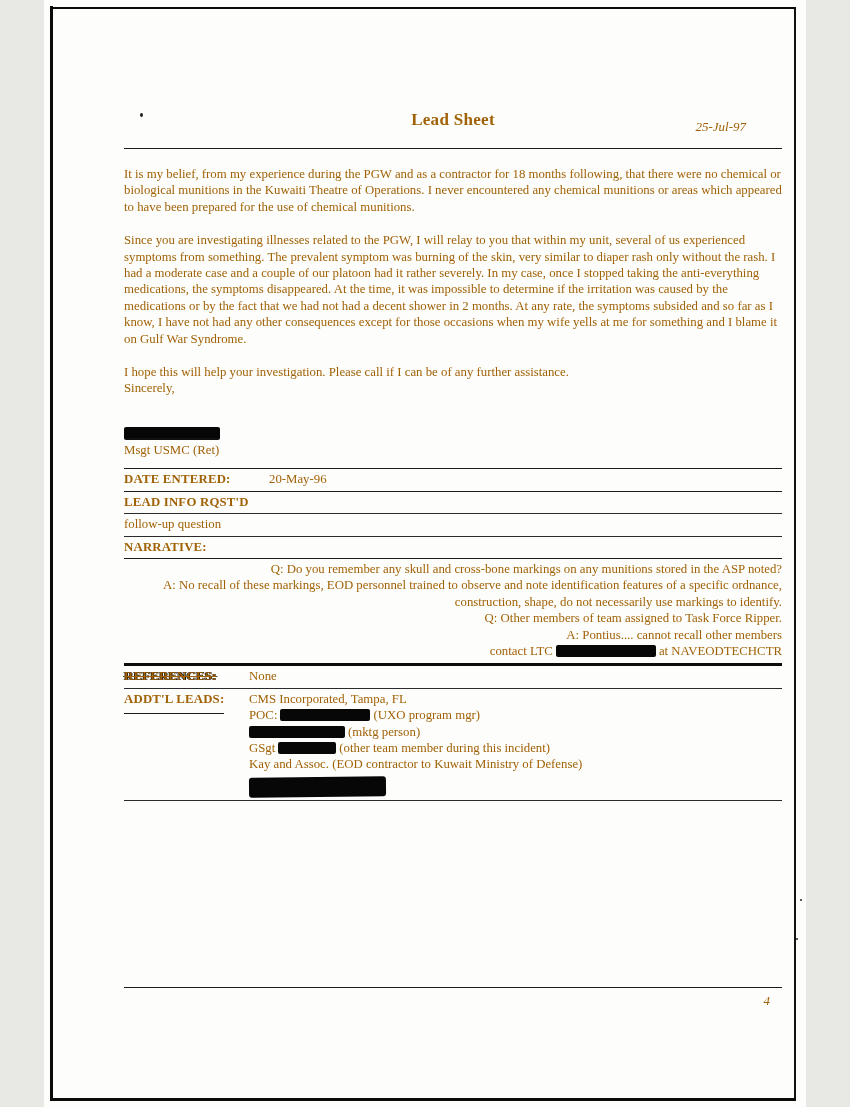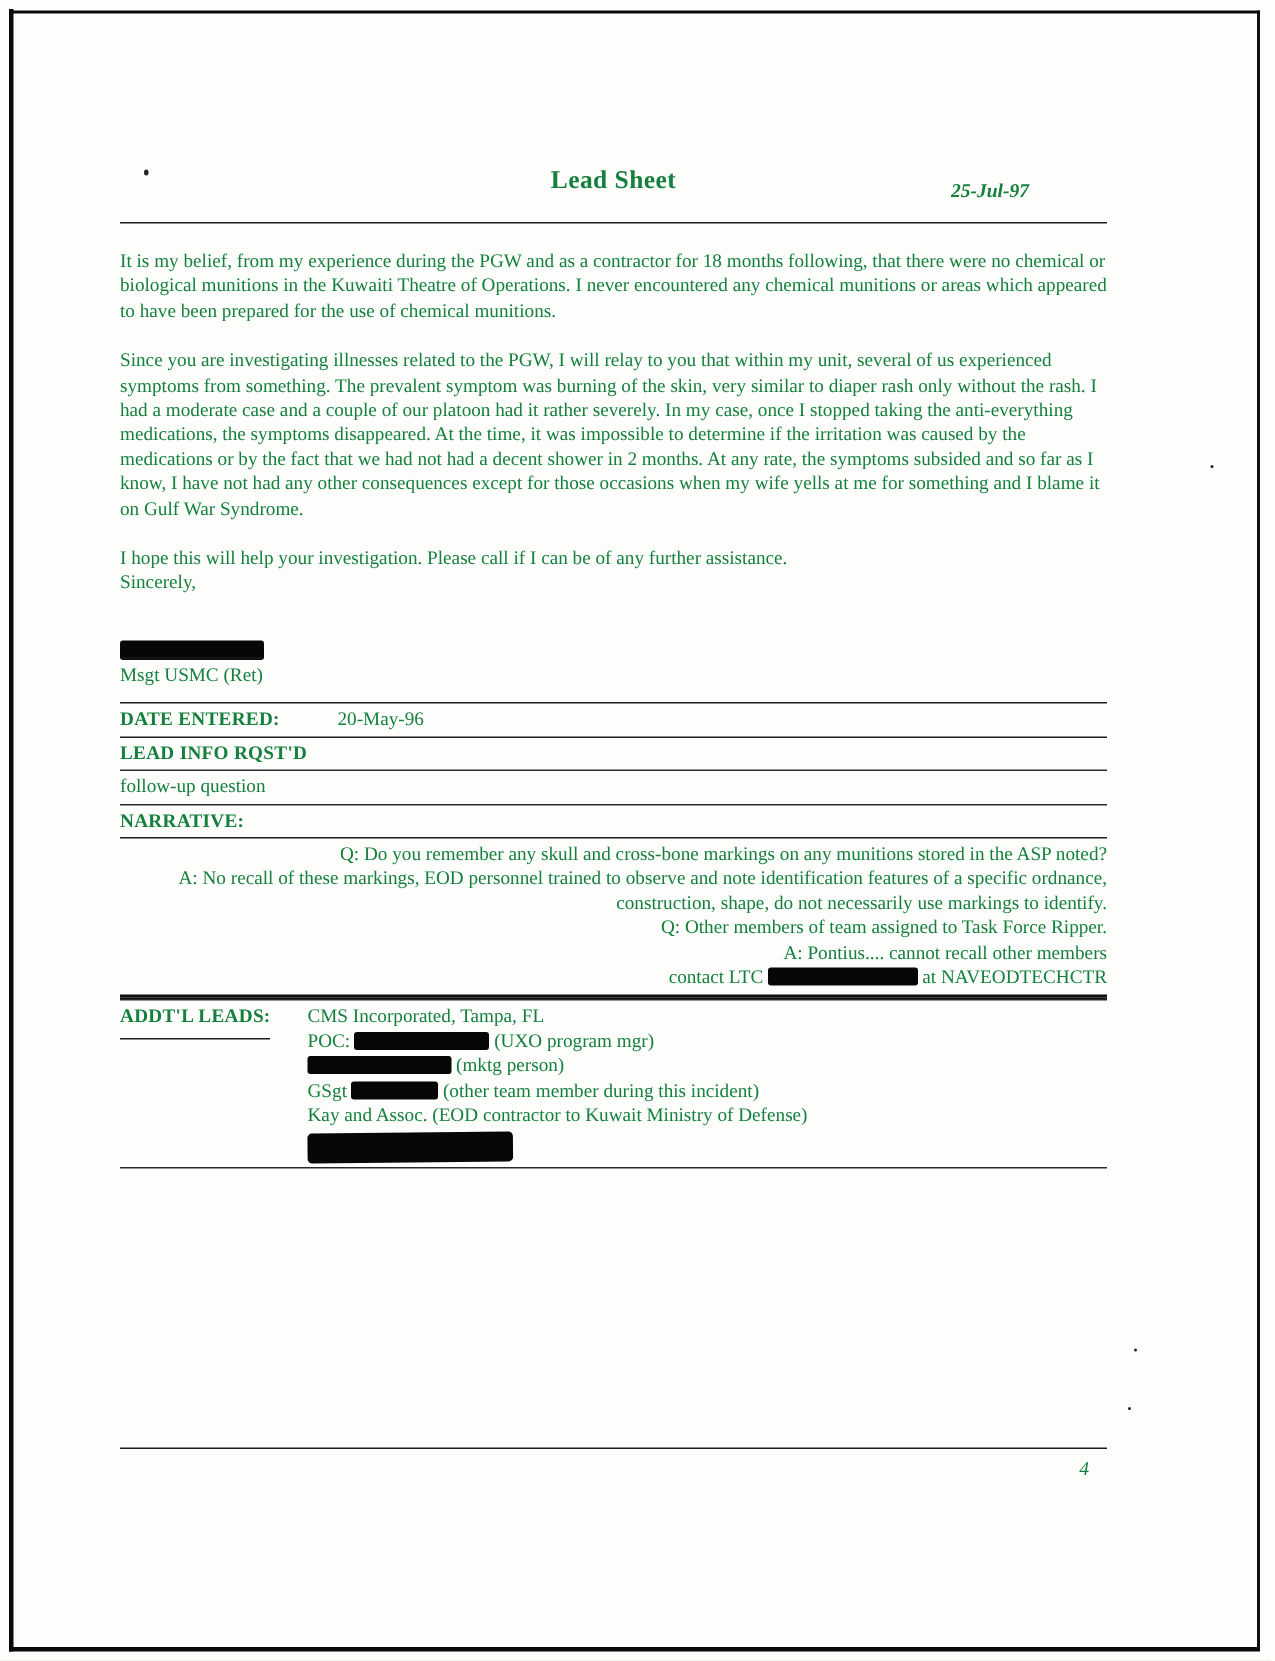--- a/index.html
+++ b/index.html
@@ -1,23 +1,23 @@
 <!DOCTYPE html>
 <html><head>
 <meta charset="utf-8">
 <style>
   * { margin: 0; padding: 0; box-sizing: border-box; }
   html, body { background: #e8e8e4; }
   .page {
     position: relative;
-    width: 850px;
+    width: 762px;
     height: 1107px;
     background: #fdfdfb;
     font-family: "Liberation Serif", serif;
-    color: #15803d;
+    color: #a16207;
     overflow: hidden;
     margin: 0 auto;
   }
   
   .frame-left   { position: absolute; left: 6px;  top: 6px; bottom: 6px; width: 3px;  background: #0a0a0a; }
   .frame-right  { position: absolute; right: 10px; top: 7px; bottom: 7px; width: 2px; background: #111; }
   .frame-top    { position: absolute; left: 6px; right: 10px; top: 7px;  height: 2px; background: #0a0a0a; }
   .frame-bottom { position: absolute; left: 6px; right: 10px; bottom: 6px; height: 3px; background: #0a0a0a; }
 
   .content {
@@ -37,25 +37,24 @@
   .doc-title {
     position: absolute;
     left: 0; right: 0;
     text-align: center;
     font-size: 17px;
     font-weight: bold;
     letter-spacing: 0.3px;
   }
   .doc-date {
     position: absolute;
-    right: 52px;
+    right: 36px;
     top: 7px;
     font-style: italic;
     font-size: 13px;
-    font-weight: bold;
   }
   .rule { border-top: 1.5px solid #1c1c1c; }
   .rule-thin { border-top: 1px solid #2a2a2a; }
   .thick-rule { height: 3px; border-top: 2.5px solid #0d0d0d; border-bottom: 1.5px solid #0d0d0d; margin-top: 3px; }
 
   .fragment { padding-top: 2px; }
 
   .para { margin-top: 17px; text-align: left; }
   .closing { }
 
@@ -159,20 +158,23 @@
         <div class="narrative-line">Q: Do you remember any skull and cross-bone markings on any munitions stored in the ASP noted?</div>
         <div class="narrative-line">A: No recall of these markings, EOD personnel trained to observe and note identification features of a specific ordnance, construction, shape, do not necessarily use markings to identify.</div>
         <div class="narrative-line">Q: Other members of team assigned to Task Force Ripper.</div>
         <div class="narrative-line">A: Pontius.... cannot recall other members</div>
         <div class="narrative-line">
           <span>contact LTC</span><span class="redaction inline-redact" style="width:100px;"></span><span>at NAVEODTECHCTR</span>
         </div>
       </div>
 
       <div class="thick-rule"></div>
+      <div class="form-row">
+        <span class="label col-label-sm overstruck">REFERENCES:</span><span>None</span>
+      </div>
 
       <div class="rule-thin"></div>
       <div class="form-row addtl-row">
         <span class="col-label-sm"><span class="label addtl-label-underline">ADDT'L LEADS:</span></span><span class="addtl-content">
           <span>CMS Incorporated, Tampa, FL</span>
           <div>
             <span>POC:</span><span class="redaction inline-redact" style="width:90px;"></span><span>(UXO program mgr)</span>
           </div>
           <div>
             <span class="redaction inline-redact" style="width:96px; margin-left:0;"></span><span>(mktg person)</span>

